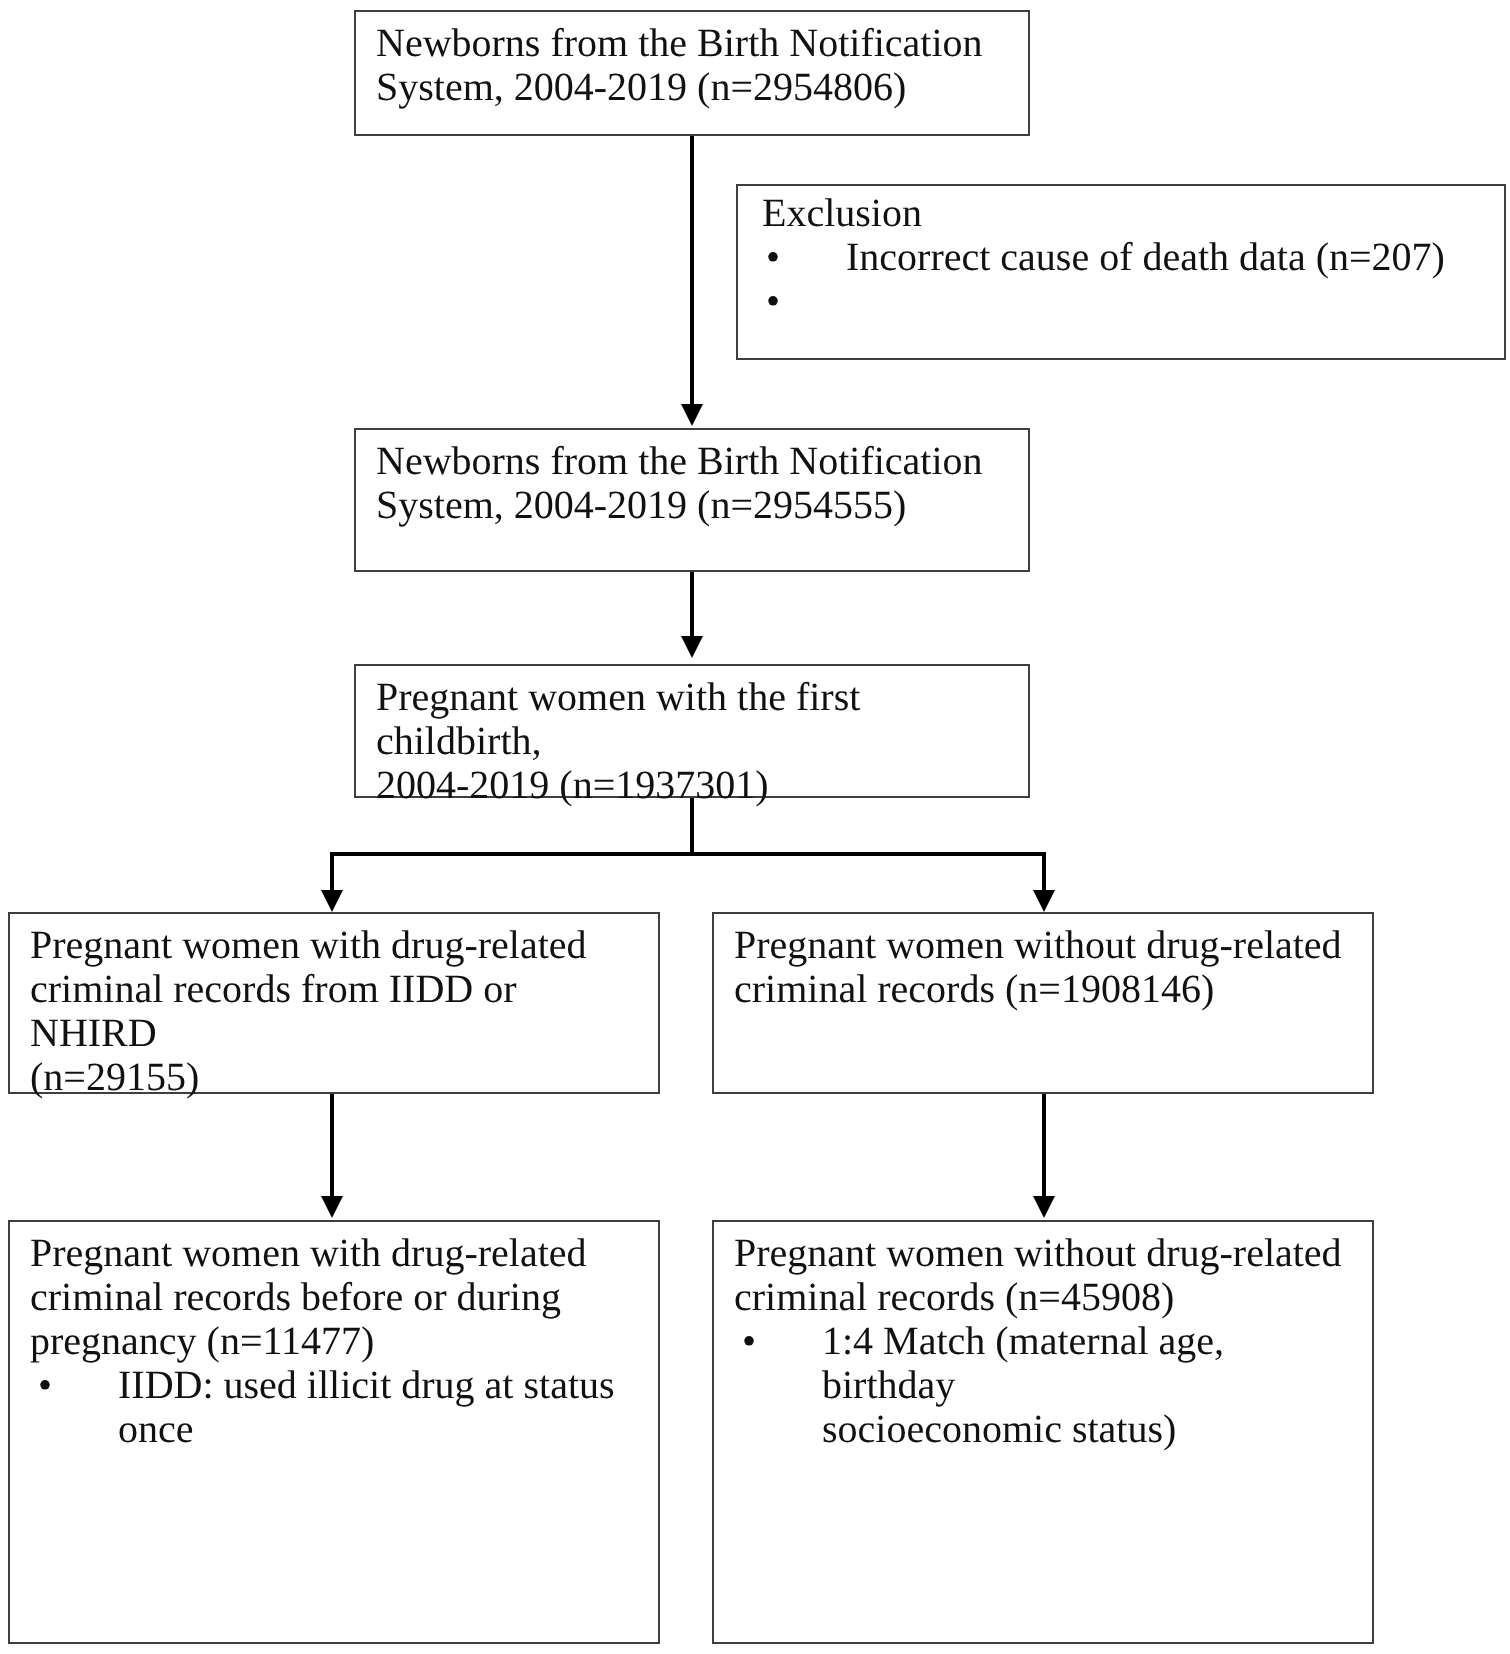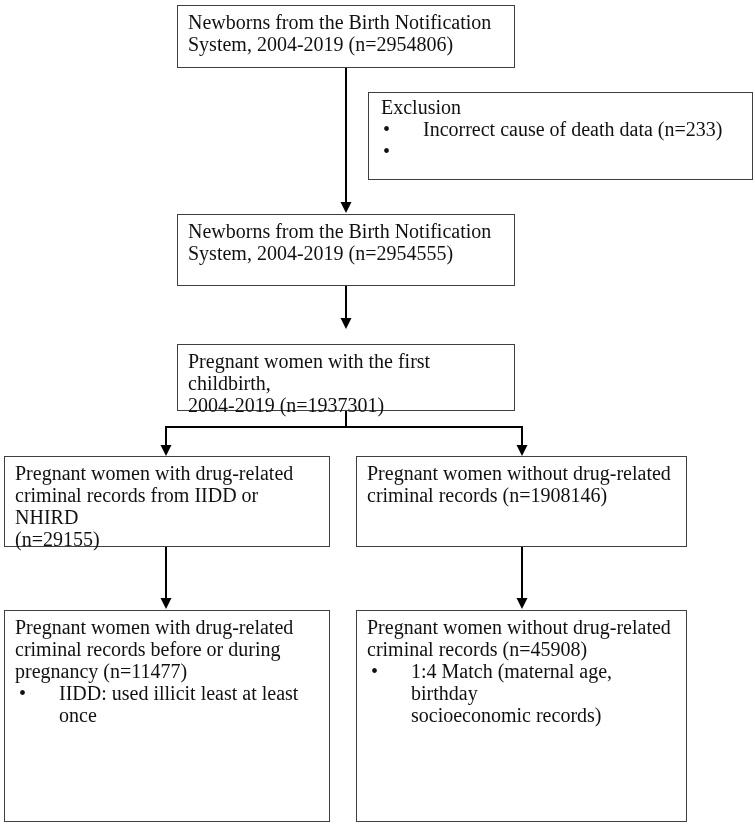--- a/index.html
+++ b/index.html
@@ -105,33 +105,33 @@
 
   <div class="box" style="left:177px; top:5px; width:338px; height:63px;">
     <div class="box-text">Newborns from the Birth Notification
 System, 2004-2019 (n=2954806)</div>
   </div>
 
   <div class="box" style="left:368px; top:92px; width:385px; height:88px;">
     <div class="box-text" style="padding-left:12px; padding-top:3px;">Exclusion</div>
     <div class="bullet-row">
       <span class="bullet-glyph">•</span>
-      <span class="bullet-text">Incorrect cause of death data (n=233)</span>
+      <span class="bullet-text">Incorrect cause of death data (n=207)</span>
     </div>
     <div class="bullet-row">
       <span class="bullet-glyph">•</span>
     </div>
   </div>
 
   <div class="box" style="left:177px; top:214px; width:338px; height:72px;">
     <div class="box-text">Newborns from the Birth Notification
 System, 2004-2019 (n=2954555)</div>
   </div>
 
-  <div class="box" style="left:177px; top:344px; width:338px; height:67px;">
+  <div class="box" style="left:177px; top:332px; width:338px; height:67px;">
     <div class="box-text">Pregnant women with the first childbirth,
 2004-2019 (n=1937301)</div>
   </div>
 
   <div class="box" style="left:4px; top:456px; width:326px; height:91px;">
     <div class="box-text">Pregnant women with drug-related
 criminal records from IIDD or NHIRD
 (n=29155)</div>
   </div>
 
@@ -139,27 +139,27 @@
     <div class="box-text">Pregnant women without drug-related
 criminal records (n=1908146)</div>
   </div>
 
   <div class="box" style="left:4px; top:610px; width:326px; height:212px;">
     <div class="box-text">Pregnant women with drug-related
 criminal records before or during
 pregnancy (n=11477)</div>
     <div class="bullet-row">
       <span class="bullet-glyph">•</span>
-      <span class="bullet-text">IIDD: used illicit least at least once</span>
+      <span class="bullet-text">IIDD: used illicit drug at status once</span>
     </div>
   </div>
 
   <div class="box" style="left:356px; top:610px; width:331px; height:212px;">
     <div class="box-text">Pregnant women without drug-related
 criminal records (n=45908)</div>
     <div class="bullet-row">
       <span class="bullet-glyph">•</span>
       <span class="bullet-text">1:4 Match (maternal age, birthday
-socioeconomic records)</span>
+socioeconomic status)</span>
     </div>
   </div>
 
 </div>
 
 </body></html>

